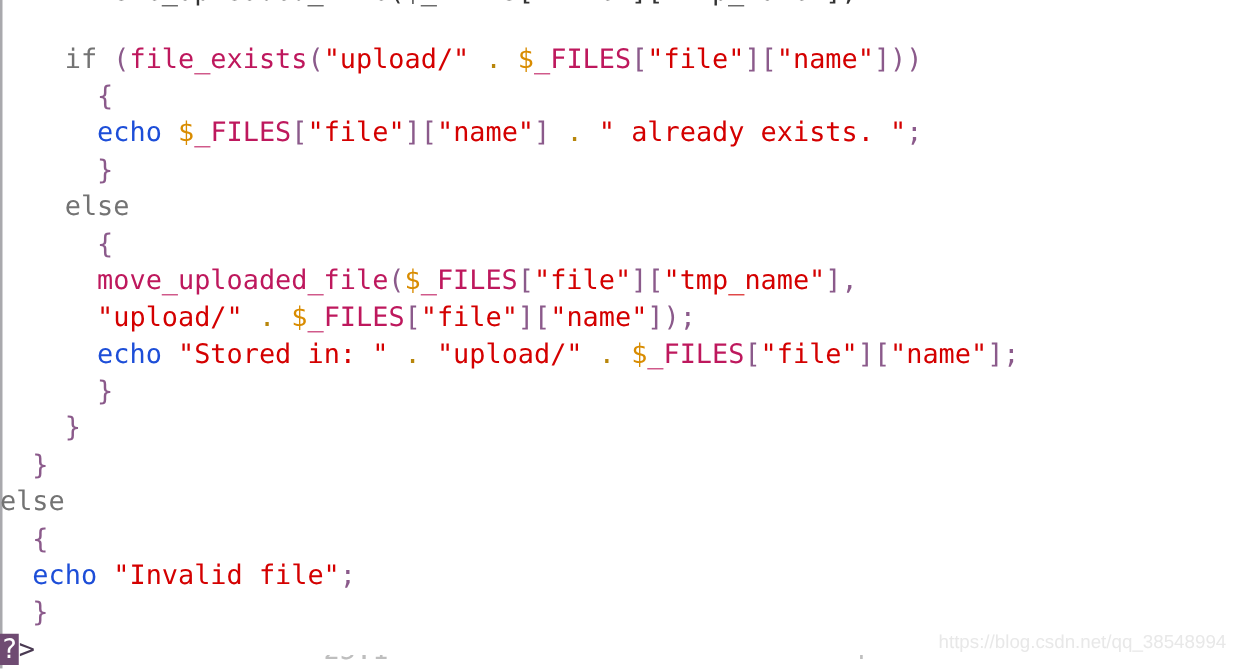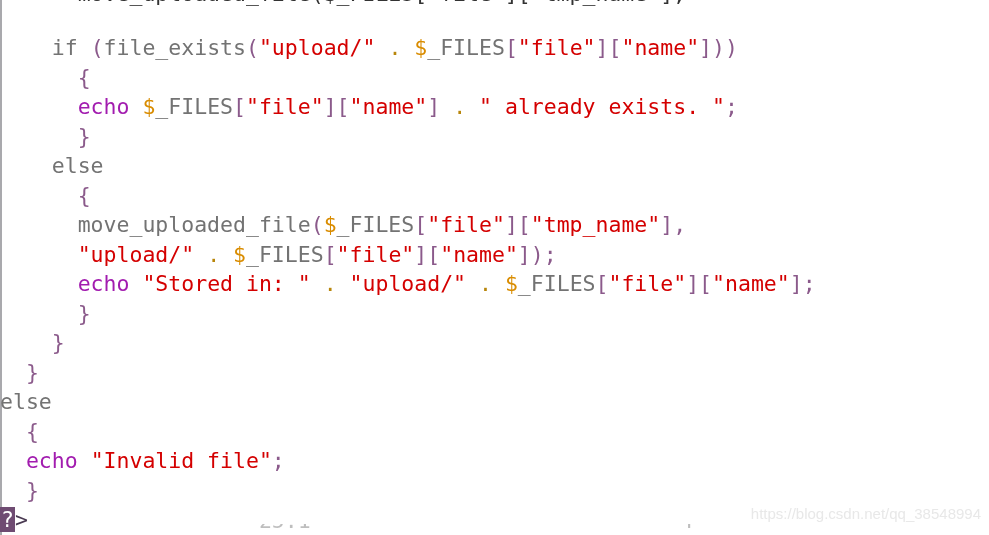--- a/index.html
+++ b/index.html
@@ -35,24 +35,24 @@
     position: absolute;
     left: 0;
     white-space: pre;
     font-size: 21.5px;
     line-height: 29.5px;
     letter-spacing: 0px;
     font-family: "DejaVu Sans Mono", "Liberation Mono", monospace;
   }
   
   .t-kw      { color: #737373; }  
-  .t-fn      { color: #737373; }  
+  .t-fn      { color: #be185d; }  
   .t-str     { color: #d40000; }  
   .t-punct   { color: #8b5a8b; }  
-  .t-echo    { color: #a21caf; }  
+  .t-echo    { color: #1d4ed8; }  
   .t-var     { color: #d98c00; }  
   .t-dot     { color: #b8860b; }  
   .t-plain   { color: #333333; }
 
   
   .php-close-hl {
     background: #6f4b72;
     color: #ffffff;
     padding: 0 1px;
   }

